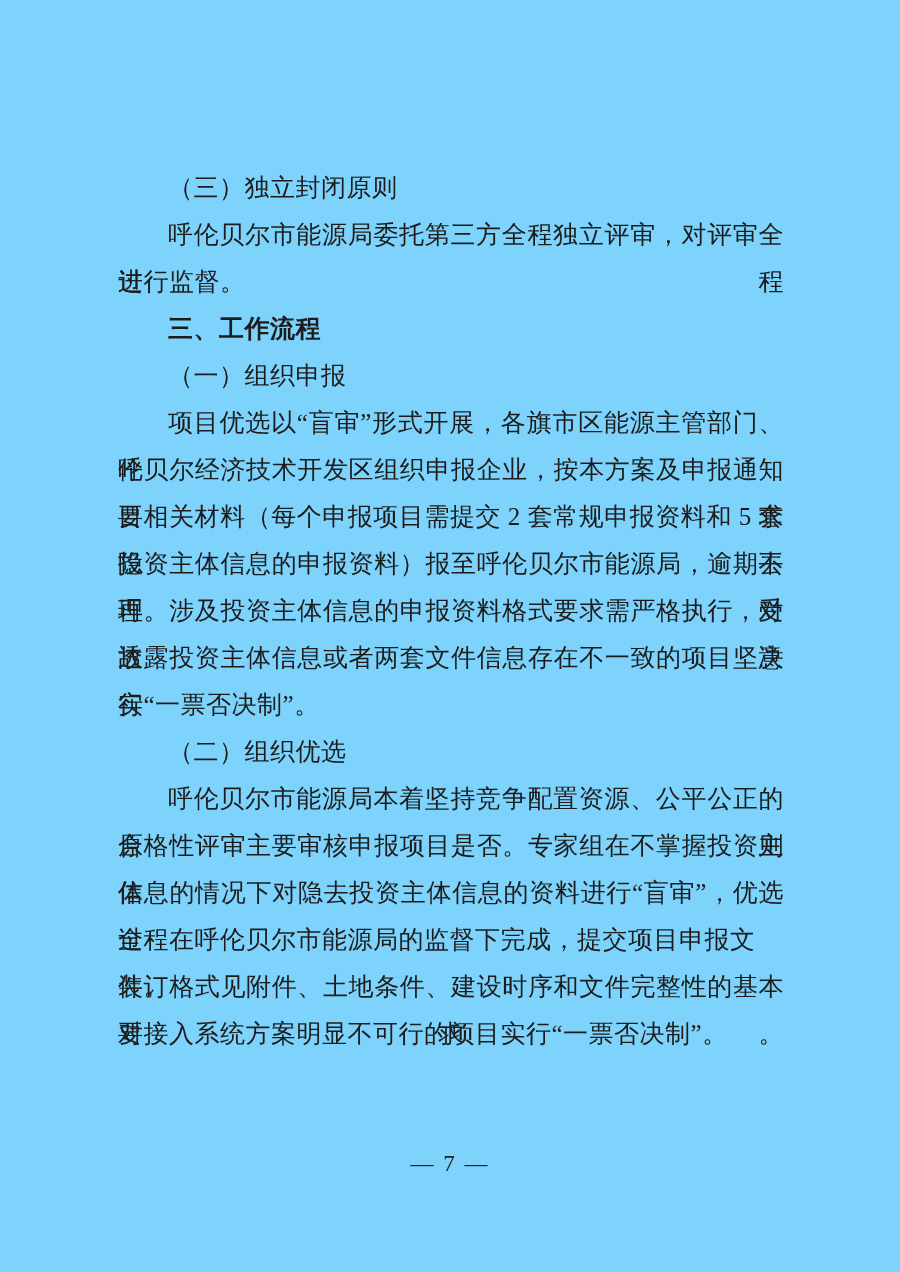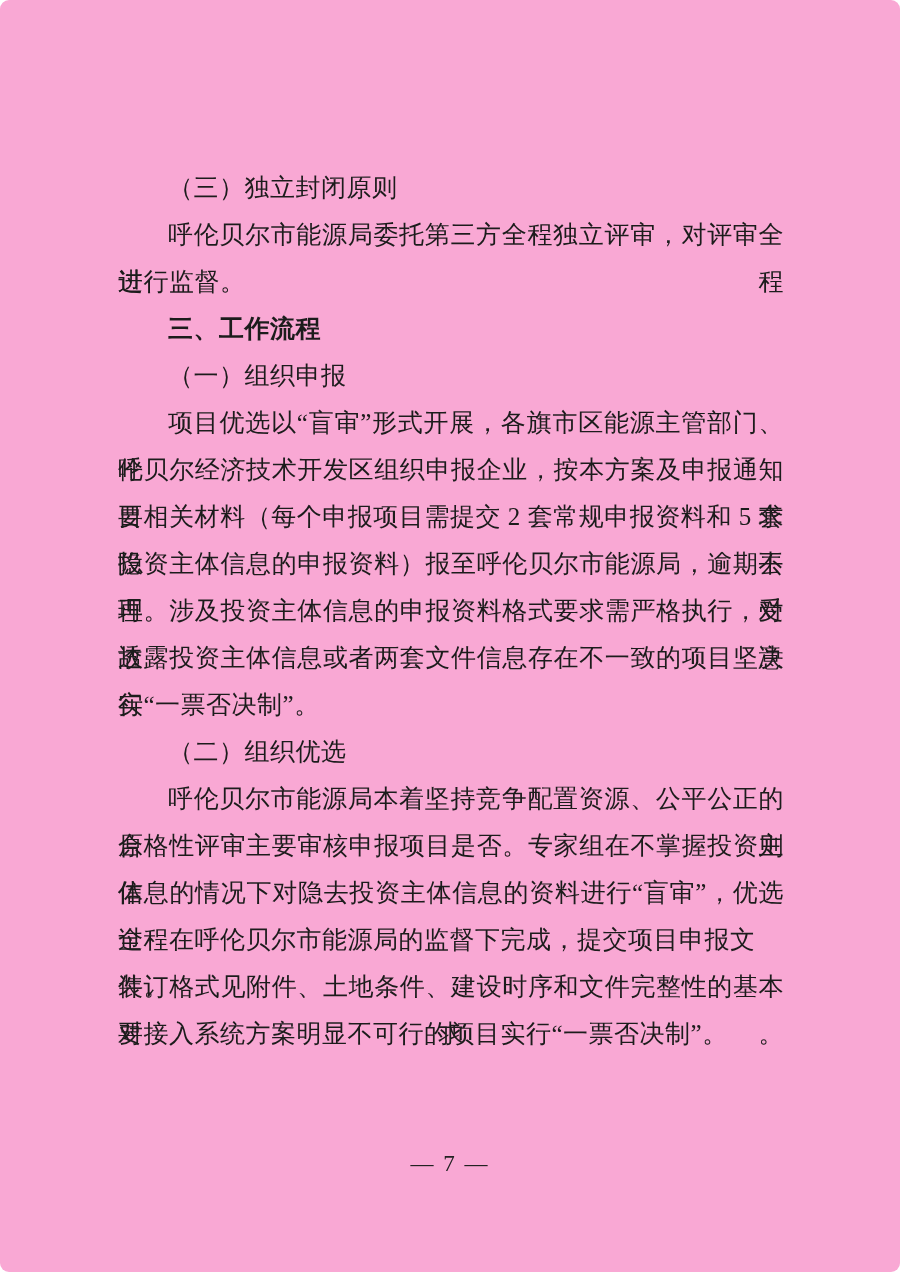--- a/index.html
+++ b/index.html
@@ -4,25 +4,24 @@
 <style>
   html, body {
     margin: 0;
     padding: 0;
     background: #ffffff;
   }
   .page {
     position: relative;
     width: 900px;
     height: 1272px;
-    background: #f9a8d4;
+    background: #7dd3fc;
     overflow: hidden;
     font-family: "Liberation Serif", "DejaVu Serif", serif;
     color: #1c1c1c;
-    border-radius: 9px;
   }
   .content {
     position: absolute;
     left: 118px;
     top: 164px;
     width: 666px;
   }
   .line {
     font-size: 25px;
     line-height: 47px;

